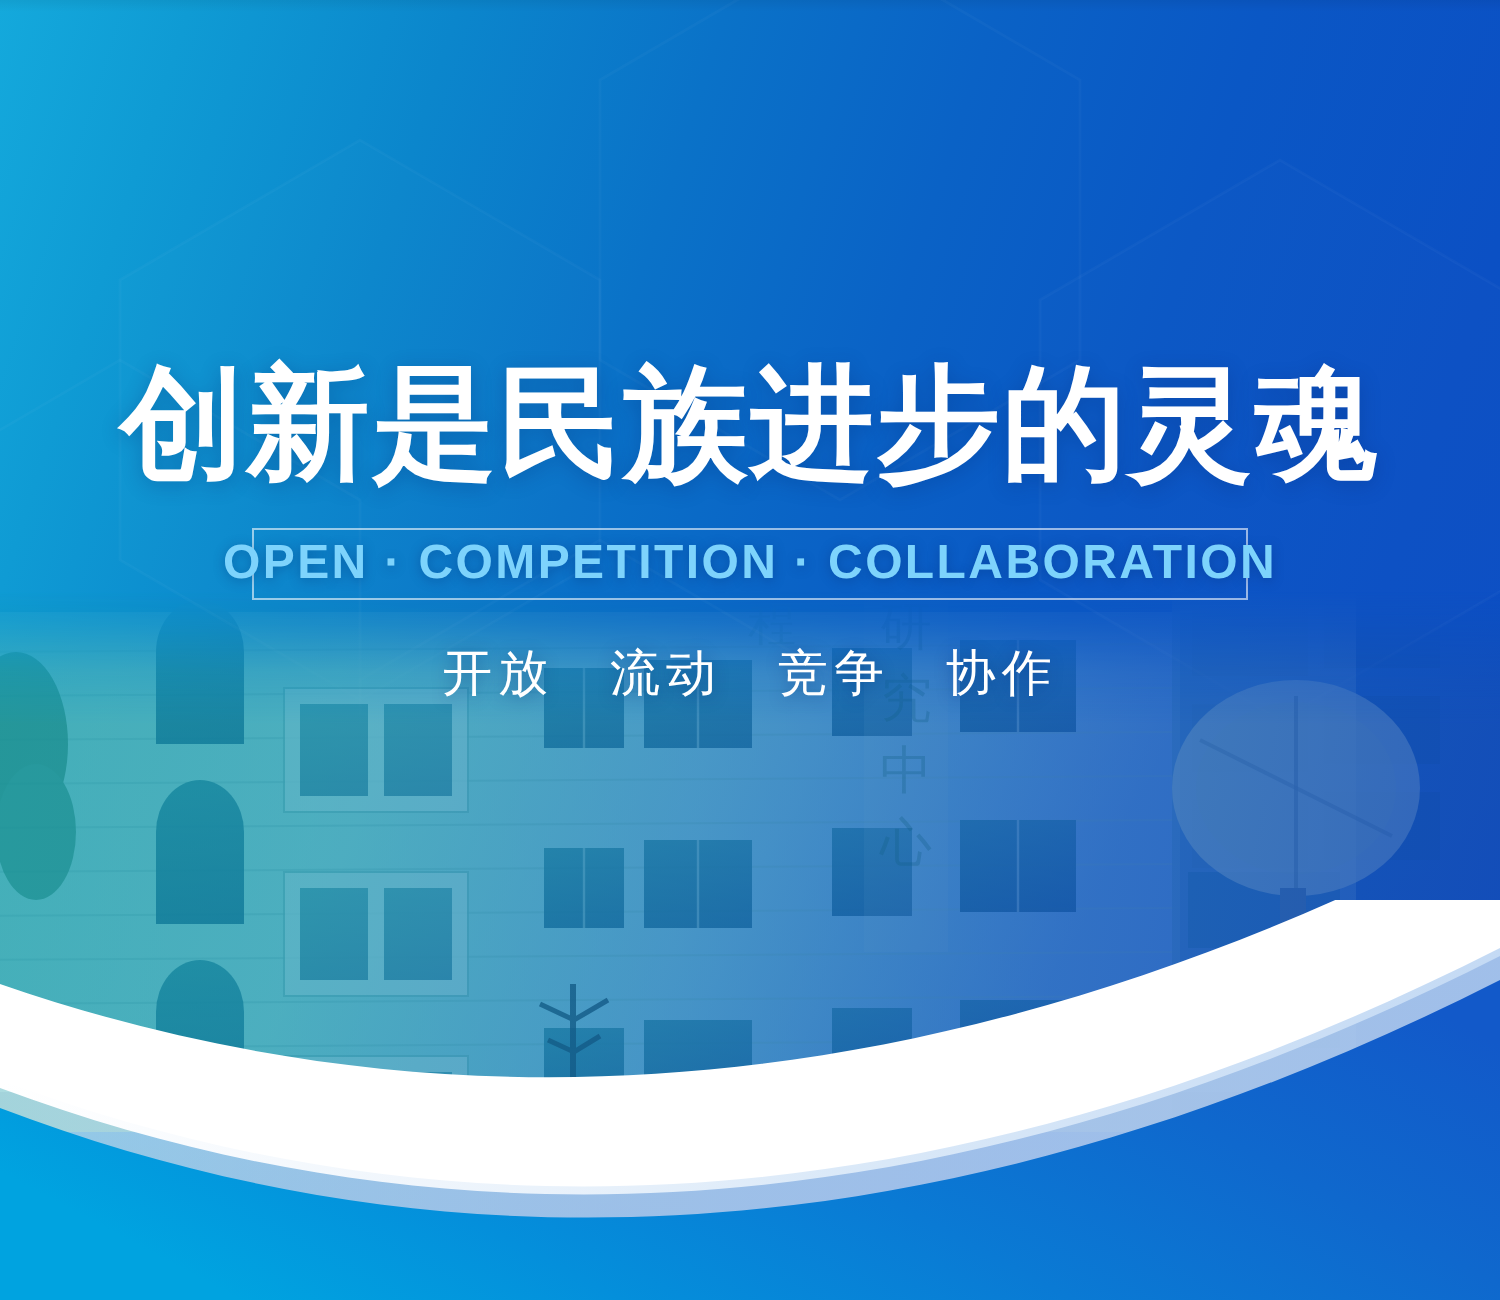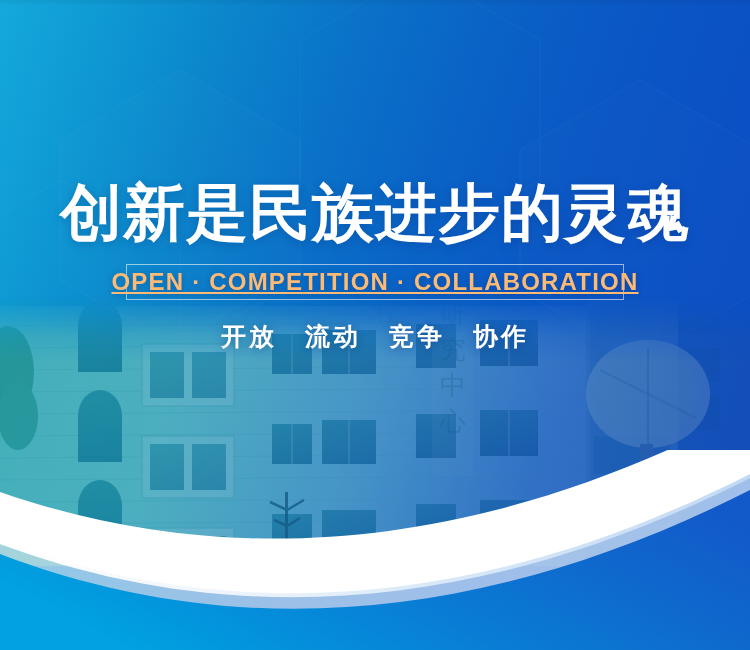--- a/index.html
+++ b/index.html
@@ -130,34 +130,33 @@
     margin: 20px auto 0 auto;
     width: 498px;
     height: 36px;
     border: 1px solid rgba(255,255,255,0.58);
     display: flex;
     align-items: center;
     justify-content: center;
     box-sizing: border-box;
   }
   .subtitle-text {
-    color: #fdba74;
+    color: #7dd3fc;
     font-size: 24px;
     font-weight: 600;
     letter-spacing: 1.2px;
     white-space: nowrap;
     text-shadow: 0 1px 6px rgba(4,40,110,0.35);
-    text-decoration: underline;
   }
 
   .tagline {
     margin-top: 20px;
     color: #ffffff;
     font-size: 25px;
-    font-weight: 700;
+    font-weight: 400;
     letter-spacing: 3px;
     white-space: nowrap;
     text-shadow: 0 1px 8px rgba(4,40,110,0.40);
   }
   .tagline span { margin: 0 9px; }
 </style>
 </head>
 <body>
 
 <div class="banner">

